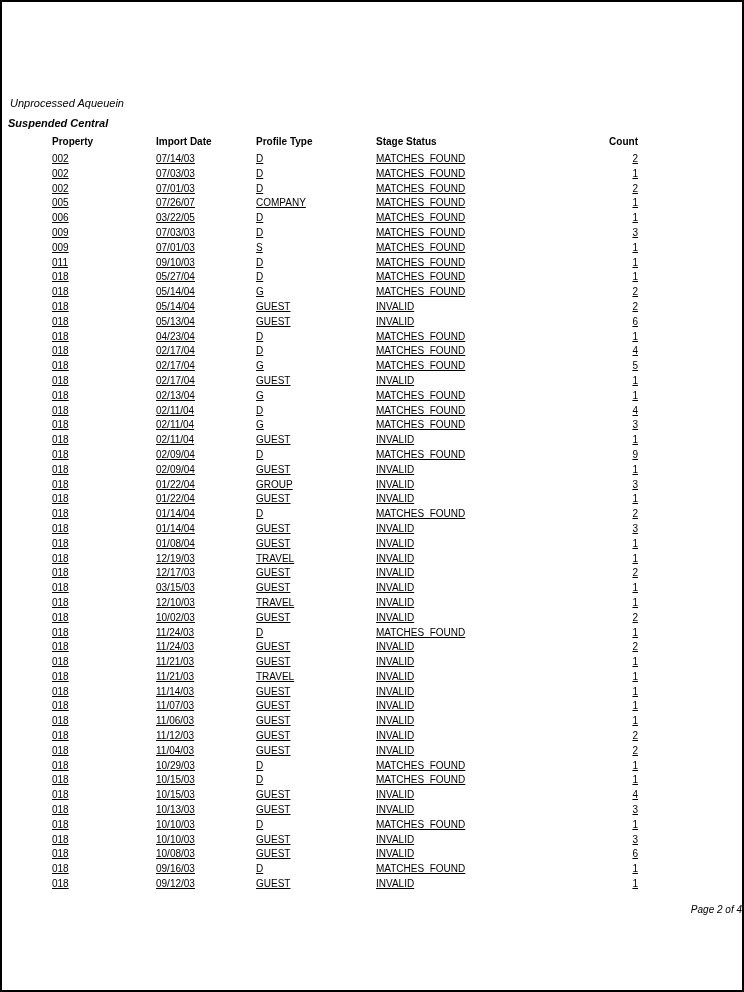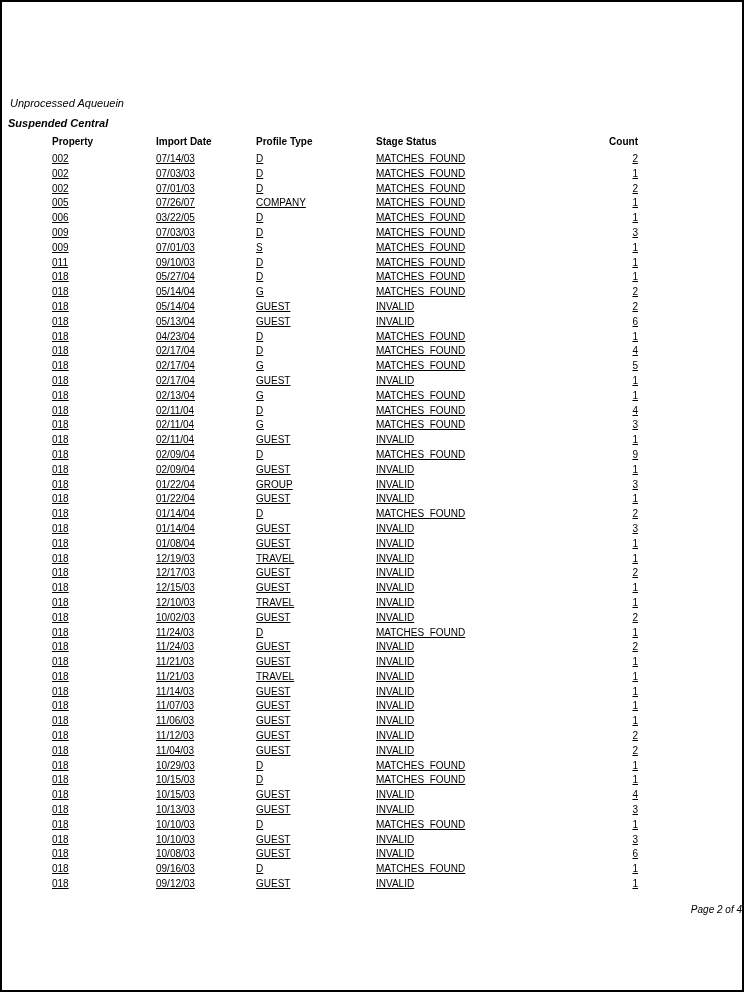--- a/index.html
+++ b/index.html
@@ -348,21 +348,21 @@
         <div class="trow">
           <span class="cell">018</span>
           <span class="cell">12/17/03</span>
           <span class="cell">GUEST</span>
           <span class="cell">INVALID</span>
           <span class="cell col-count">2</span>
         </div>
 
         <div class="trow">
           <span class="cell">018</span>
-          <span class="cell">12/15/03</span>
+          <span class="cell">03/15/03</span>
           <span class="cell">GUEST</span>
           <span class="cell">INVALID</span>
           <span class="cell col-count">1</span>
         </div>
 
         <div class="trow">
           <span class="cell">018</span>
           <span class="cell">12/10/03</span>
           <span class="cell">TRAVEL</span>
           <span class="cell">INVALID</span>

